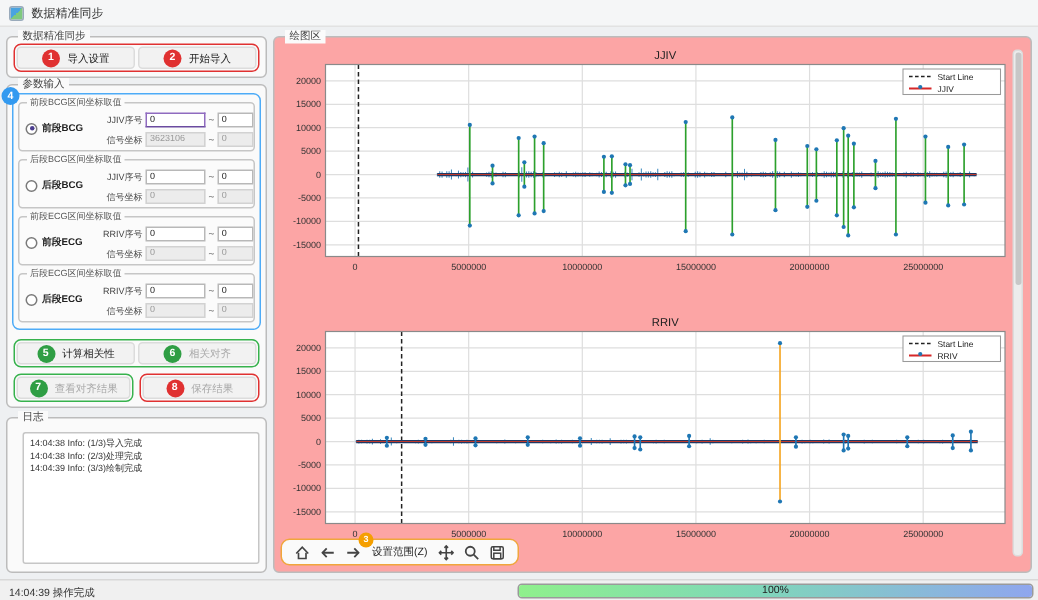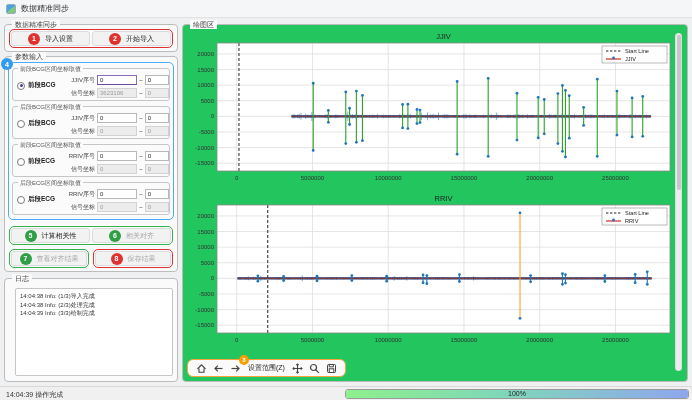--- a/index.html
+++ b/index.html
@@ -209,21 +209,21 @@
 
 <div class="gb" style="left:4px; top:278px; width:174px; height:104px;">
   <span class="gb-t">日志</span>
   <div class="logbox">
     <div class="logline">14:04:38 Info: (1/3)导入完成</div>
     <div class="logline">14:04:38 Info: (2/3)处理完成</div>
     <div class="logline">14:04:39 Info: (3/3)绘制完成</div>
   </div>
 </div>
 
-<div class="gb" style="left:182px; top:24px; width:506px; height:358px; background:#22c55e;">
+<div class="gb" style="left:182px; top:24px; width:506px; height:358px; background:#fca5a5;">
   <span class="gb-t" style="background:#fbfbfb;">绘图区</span>
 
   <div class="chart" style="top:6px;"><svg width="488" height="160" viewBox="0 0 488 160">
         <rect x="30" y="12" width="453" height="128" fill="#ffffff"></rect>
         <line x1="49.69565217391305" y1="12" x2="49.69565217391305" y2="140" stroke="#dedede" stroke-width="0.8"></line>
         <text x="49.69565217391305" y="149" font-size="6" fill="#333" text-anchor="middle">0</text>
         <line x1="125.44816053511705" y1="12" x2="125.44816053511705" y2="140" stroke="#dedede" stroke-width="0.8"></line>
         <text x="125.44816053511705" y="149" font-size="6" fill="#333" text-anchor="middle">5000000</text>
         <line x1="201.20066889632108" y1="12" x2="201.20066889632108" y2="140" stroke="#dedede" stroke-width="0.8"></line>
         <text x="201.20066889632108" y="149" font-size="6" fill="#333" text-anchor="middle">10000000</text>
@@ -556,21 +556,21 @@
         <circle cx="455.7290969899666" cy="105.34634146341463" r="1.4" fill="#1f77b4"></circle>
         <rect x="30" y="12" width="453" height="128" fill="none" stroke="#8a8a8a" stroke-width="0.8"></rect>
         <text x="256.5" y="8" font-size="7.5" fill="#222" text-anchor="middle">JJIV</text>
         <rect x="415" y="15" width="65" height="17" fill="#fff" stroke="#9a9a9a" stroke-width="0.7"></rect>
         <line x1="419" y1="20" x2="434" y2="20" stroke="#222" stroke-width="1" stroke-dasharray="2.4,1.6"></line>
         <text x="438" y="22" font-size="5.6" fill="#222">Start Line</text>
         <line x1="419" y1="28" x2="434" y2="28" stroke="#d62728" stroke-width="1.2"></line>
         <circle cx="426.5" cy="27" r="1.4" fill="#1f77b4"></circle>
         <text x="438" y="30" font-size="5.6" fill="#222">JJIV</text>
       </svg></div>
-  <div class="chart" style="top:168px;"><svg width="488" height="160" viewBox="0 0 488 160">
+  <div class="chart" style="top:184px;"><svg width="488" height="160" viewBox="0 0 488 160">
         <rect x="30" y="12" width="453" height="128" fill="#ffffff"></rect>
         <line x1="49.69565217391305" y1="12" x2="49.69565217391305" y2="140" stroke="#dedede" stroke-width="0.8"></line>
         <text x="49.69565217391305" y="149" font-size="6" fill="#333" text-anchor="middle">0</text>
         <line x1="125.44816053511705" y1="12" x2="125.44816053511705" y2="140" stroke="#dedede" stroke-width="0.8"></line>
         <text x="125.44816053511705" y="149" font-size="6" fill="#333" text-anchor="middle">5000000</text>
         <line x1="201.20066889632108" y1="12" x2="201.20066889632108" y2="140" stroke="#dedede" stroke-width="0.8"></line>
         <text x="201.20066889632108" y="149" font-size="6" fill="#333" text-anchor="middle">10000000</text>
         <line x1="276.9531772575251" y1="12" x2="276.9531772575251" y2="140" stroke="#dedede" stroke-width="0.8"></line>
         <text x="276.9531772575251" y="149" font-size="6" fill="#333" text-anchor="middle">15000000</text>
         <line x1="352.7056856187291" y1="12" x2="352.7056856187291" y2="140" stroke="#dedede" stroke-width="0.8"></line>

